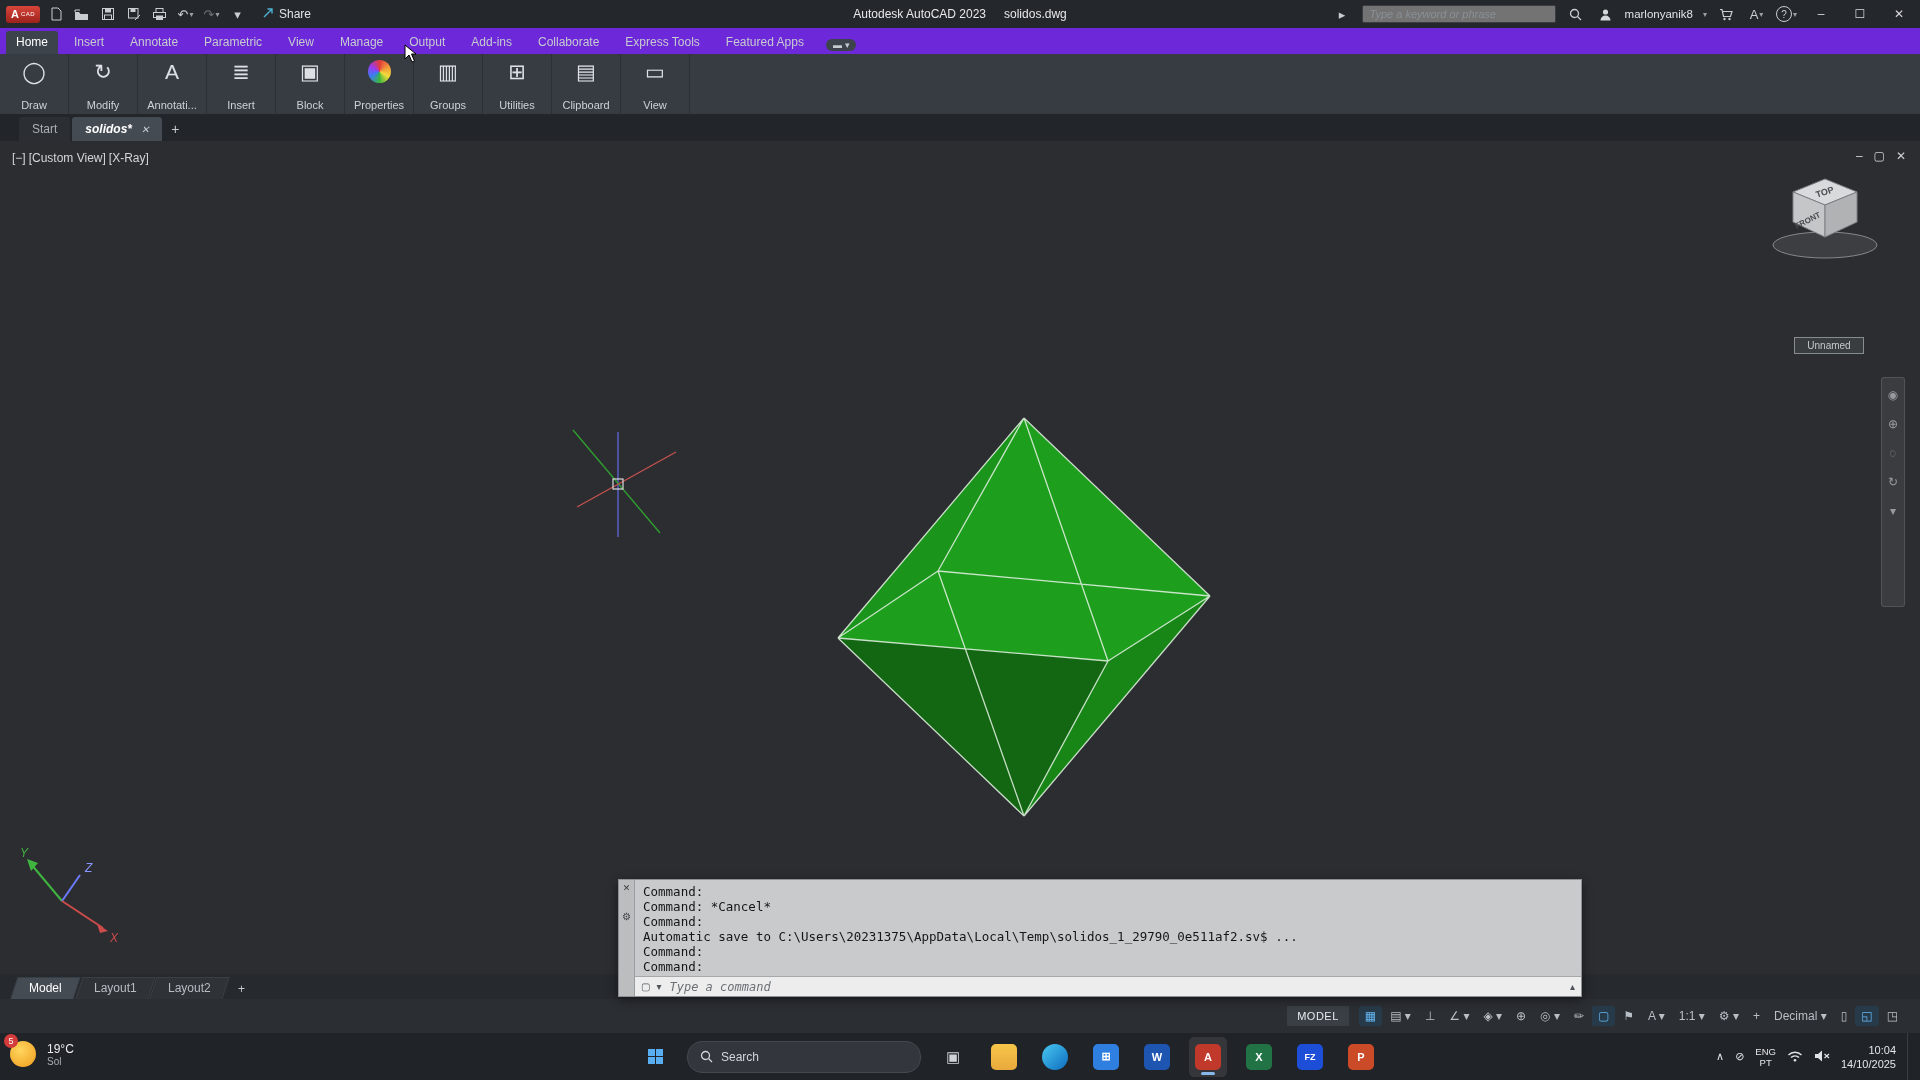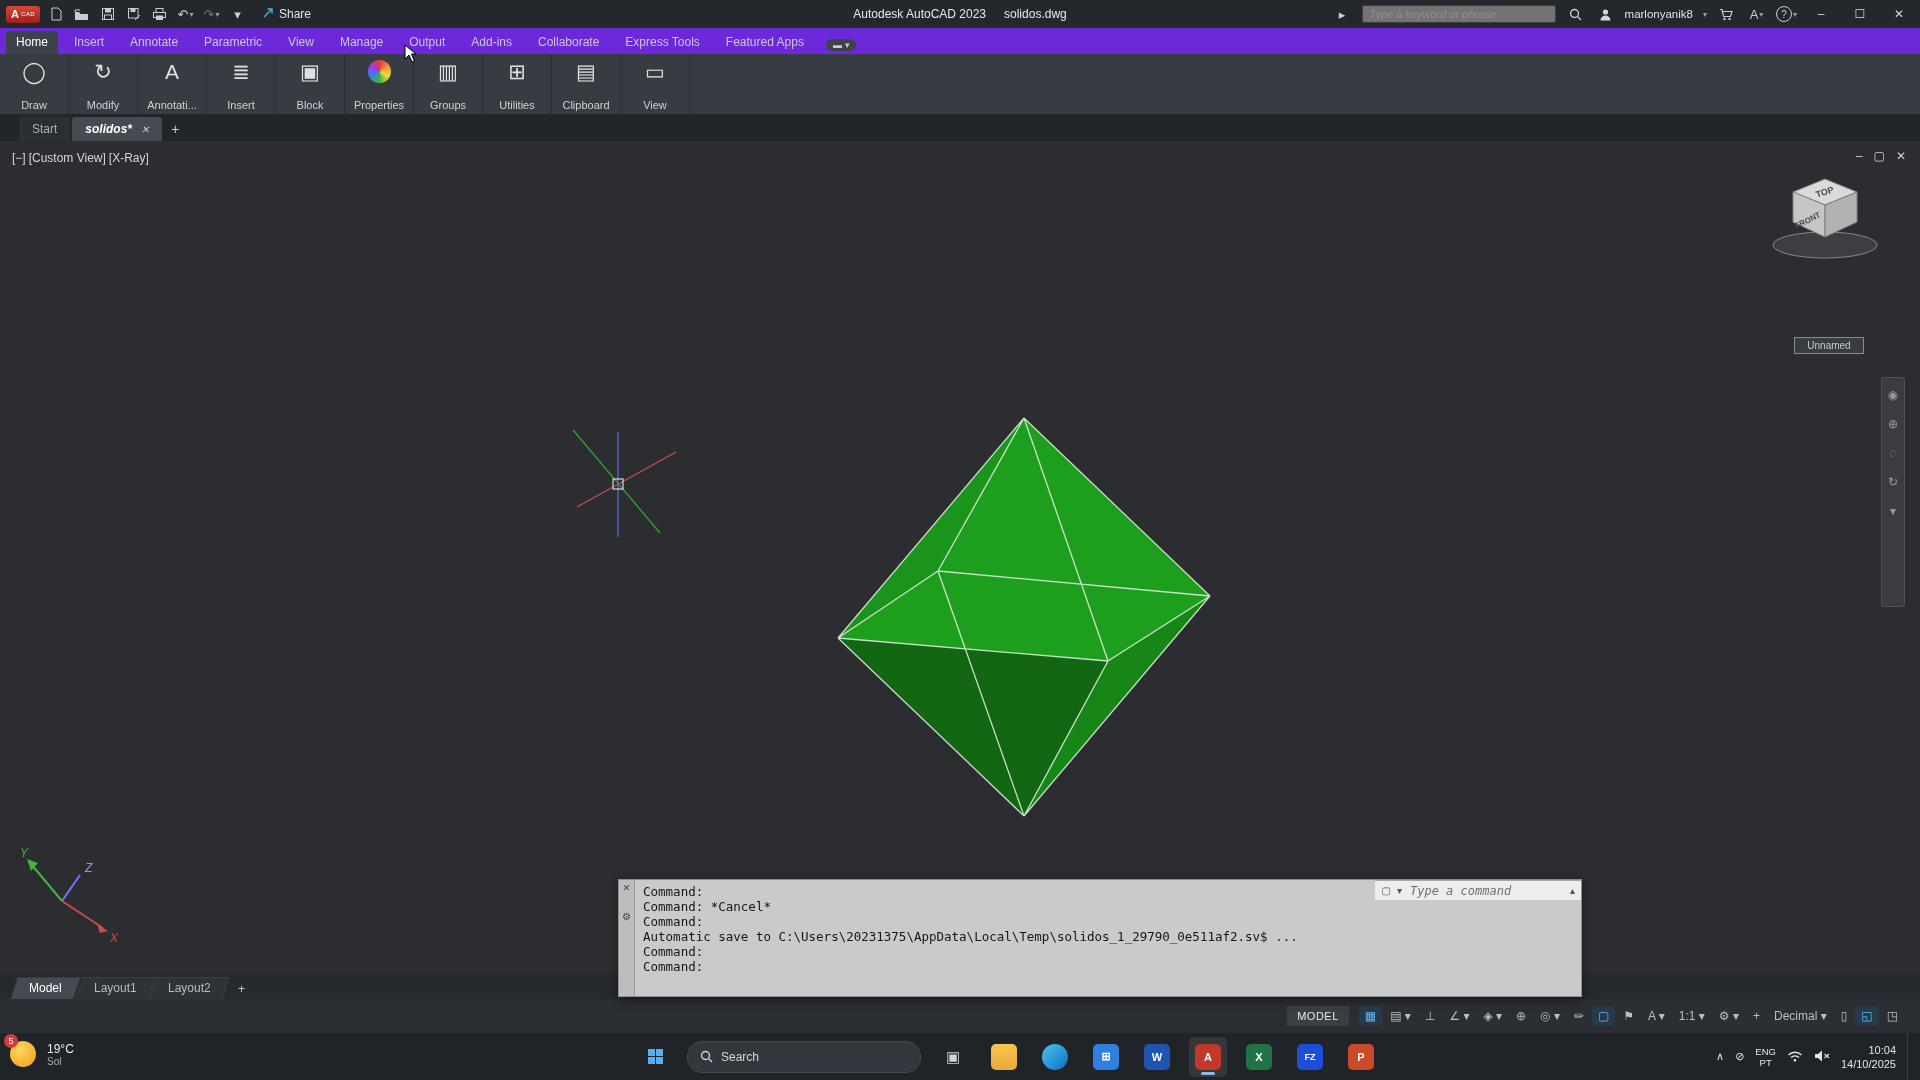--- a/index.html
+++ b/index.html
@@ -64,21 +64,21 @@
   
   .statusbar{position:absolute;top:999px;left:0;right:0;height:34px;background:#2b2e33;display:flex;align-items:center;justify-content:flex-end;padding-right:16px;gap:2px;z-index:20;}
   .sb-model{padding:4px 10px;background:#3a3f45;color:#e8eaec;font-size:11px;letter-spacing:.5px;margin-right:8px;}
   .sico{padding:3px 6px;font-size:12px;color:#b9bfc6;white-space:nowrap;}
   .sico.on{color:#64b6f2;background:#273a49;border-radius:2px;}
 
   
   .cmdpanel{position:absolute;left:618px;top:879px;width:962px;height:116px;z-index:30;background:#c9cacb;border:1px solid #8d9094;box-shadow:0 3px 10px rgba(0,0,0,.45);display:flex;}
   .cmdstrip{width:15px;background:#bcbdbe;border-right:1px solid #9a9da0;display:flex;flex-direction:column;align-items:center;padding-top:3px;font-size:9px;color:#3c3f42;}
   .cmdstrip .wr{margin-top:18px;font-size:10px;}
-  .cmdbody{flex:1;display:flex;flex-direction:row;min-width:0;}
+  .cmdbody{flex:1;display:flex;flex-direction:column;min-width:0;}
   .cmdlines{flex:1;padding:4px 8px 0;font-family:"DejaVu Sans Mono",monospace;font-size:12.5px;line-height:15px;color:#141618;white-space:nowrap;overflow:hidden;}
   .cmdinput{height:19px;background:#ededee;border-top:1px solid #a5a8ab;display:flex;align-items:center;gap:6px;padding:0 6px;}
   .cmdinput .mic{font-size:10px;color:#50555a;}
   .cmdinput input{flex:1;border:none;background:transparent;font-family:"DejaVu Sans Mono",monospace;font-size:12px;font-style:italic;color:#333;outline:none;}
   .cmdinput input::placeholder{color:#6c7074;font-style:italic;}
   .cmdup{font-size:10px;color:#50555a;}
 
   
   .taskbar{position:absolute;top:1033px;left:0;right:0;height:47px;background:#202327;z-index:40;}
   .weather{position:absolute;left:10px;top:8px;display:flex;gap:9px;align-items:center;}

